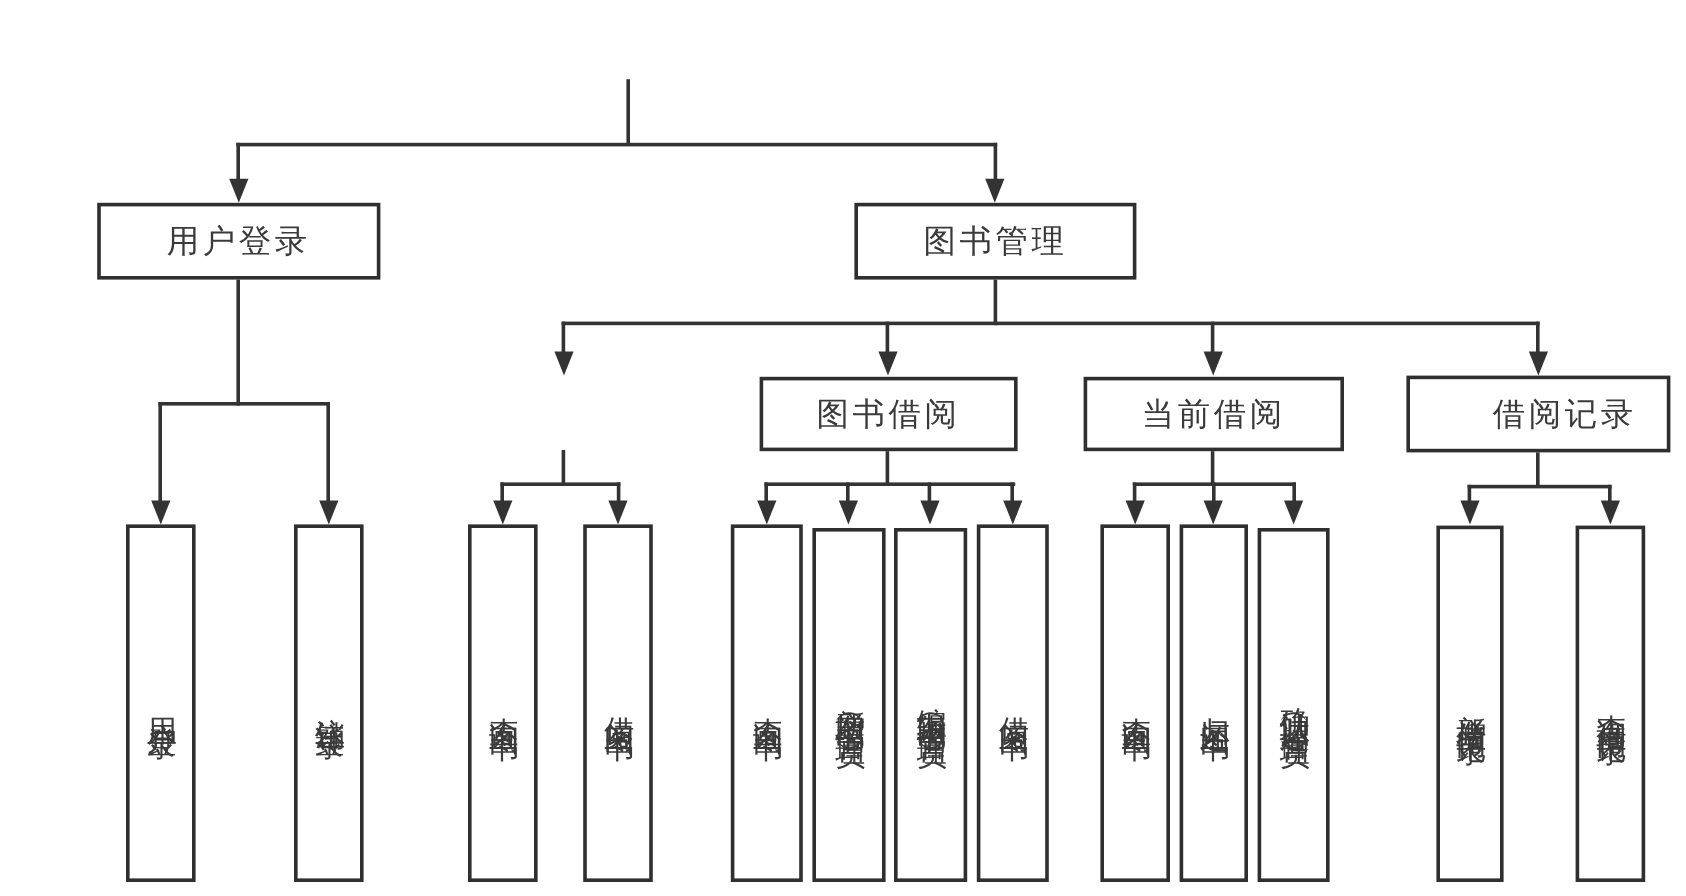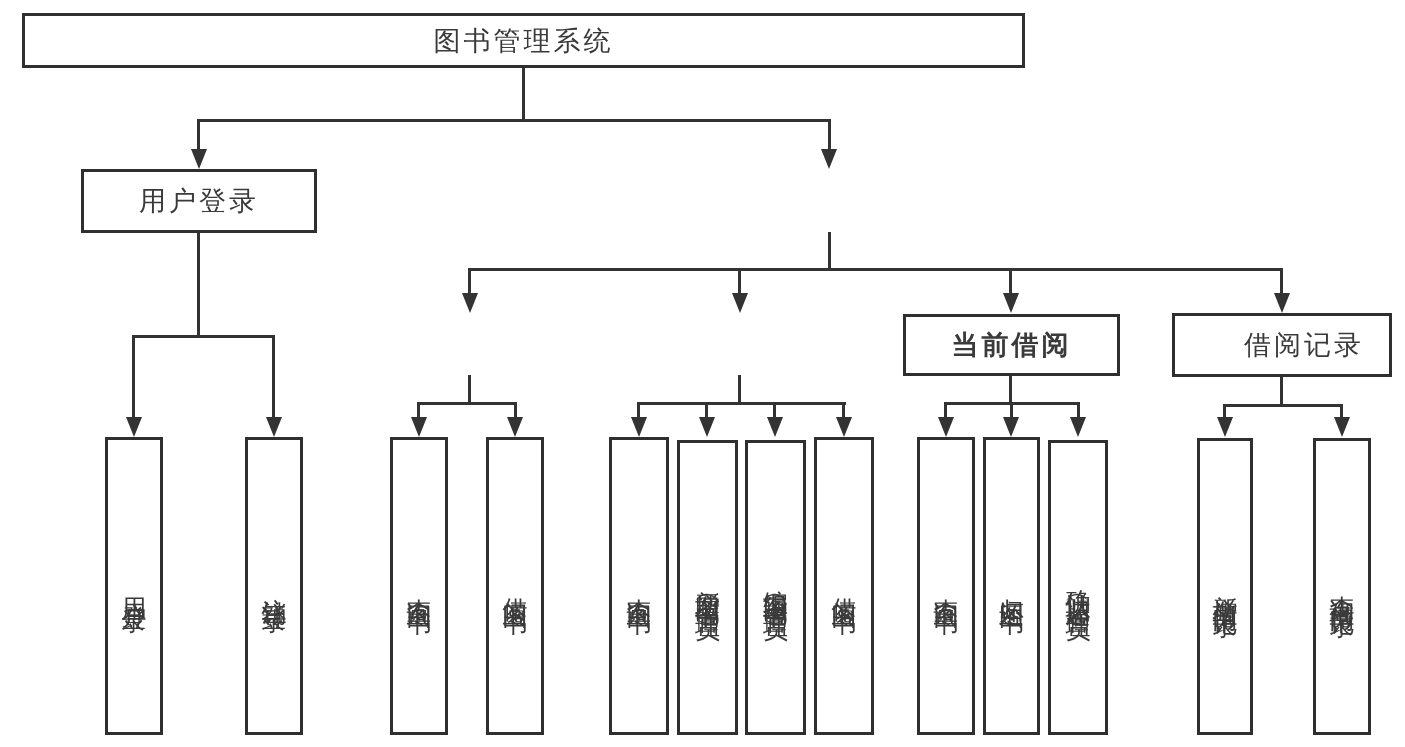--- a/index.html
+++ b/index.html
@@ -121,29 +121,32 @@
   <div class="arr" style="left:1003px;top:417px;"></div>
   <div class="arr" style="left:1070px;top:417px;"></div>
 
   <div class="vline" style="left:1280px;top:375px;height:31px;"></div>
   <div class="hline" style="left:1223px;top:404px;width:120px;"></div>
   <div class="vline" style="left:1223px;top:404px;height:15px;"></div>
   <div class="vline" style="left:1340px;top:404px;height:15px;"></div>
   <div class="arr" style="left:1217px;top:417px;"></div>
   <div class="arr" style="left:1334px;top:417px;"></div>
 
-  <div class="box hbox" style="left:22px;top:13px;width:1003px;height:55px;">
-    <span>图书管理系统</span>
-  </div>
 
   <div class="box hbox" style="left:81px;top:169px;width:236px;height:64px;">
     <span>用户登录</span>
   </div>
+  <div class="box hbox" style="left:712px;top:169px;width:235px;height:64px;">
+    <span>图书管理</span>
+  </div>
 
-  <div class="box hbox" style="left:903px;top:314px;width:217px;height:62px;font-weight:bold;">
+  <div class="box hbox" style="left:633px;top:314px;width:215px;height:62px;">
+    <span>图书借阅</span>
+  </div>
+  <div class="box hbox" style="left:903px;top:314px;width:217px;height:62px;">
     <span>当前借阅</span>
   </div>
   <div class="box hbox" style="left:1172px;top:313px;width:220px;height:64px;padding-left:44px;">
     <span>借阅记录</span>
   </div>
 
   <div class="box vbox" style="left:105px;top:437px;width:58px;height:298px;">
     <span>用户登录</span>
   </div>
   <div class="box vbox" style="left:245px;top:437px;width:58px;height:298px;">

